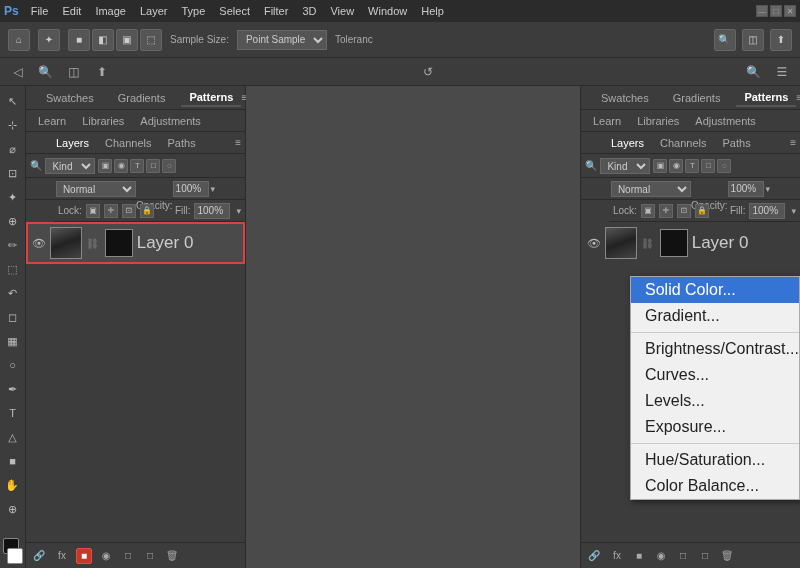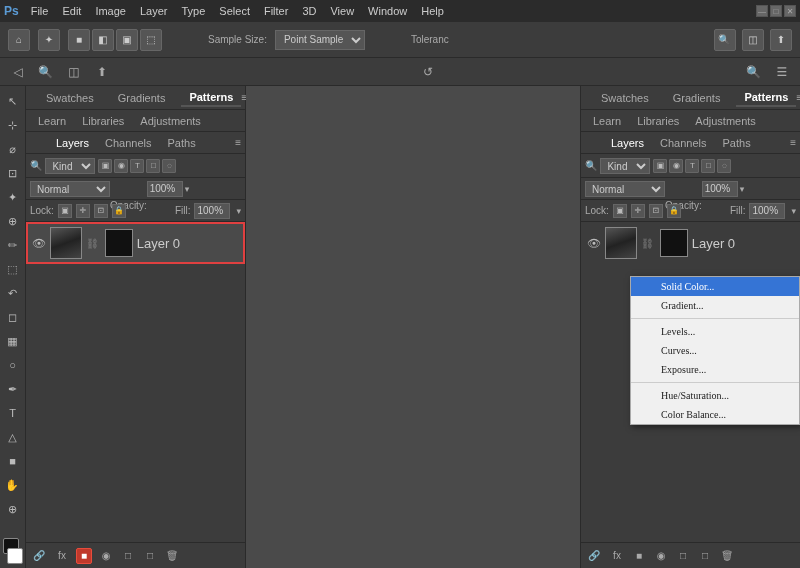--- a/index.html
+++ b/index.html
@@ -61,21 +61,20 @@
       background: #555;
       border: 1px solid #666;
       color: #ccc;
       font-size: 10px;
       padding: 1px 4px;
       height: 20px;
     }
     .toolbar-label {
       font-size: 10px;
       color: #aaa;
-      margin-left: 38px;
     }
     .toolbar-spacer { flex: 1; }
     .toolbar-right {
       display: flex;
       align-items: center;
       gap: 6px;
     }
     .window-btn {
       width: 12px; height: 12px;
       background: #666;
@@ -251,20 +250,21 @@
       border-radius: 1px;
     }
 
     
     .blend-row {
       display: flex;
       align-items: center;
       padding: 2px 4px;
       height: 22px;
       border-bottom: 1px solid #2a2a2a;
+      justify-content: center;
     }
     .blend-select {
       background: #555;
       border: 1px solid #666;
       color: #ccc;
       font-size: 10px;
       padding: 1px 2px;
       height: 16px;
       width: 80px;
     }
@@ -280,20 +280,21 @@
     }
 
     
     .lock-row {
       display: flex;
       align-items: center;
       padding: 2px 4px;
       gap: 4px;
       height: 22px;
       border-bottom: 1px solid #2a2a2a;
+      margin-left: 28px;
     }
     .lock-label { font-size: 10px; color: #aaa; }
     .lock-icon {
       width: 14px; height: 14px;
       background: #555;
       border: 1px solid #666;
       display: flex; align-items: center; justify-content: center;
       font-size: 8px;
       color: #bbb;
     }
@@ -350,21 +351,21 @@
       background: #333;
       border: 1px solid #888;
       display: flex; align-items: center; justify-content: center;
       margin-left: 2px;
     }
     .layer-chain {
       font-size: 10px;
       color: #888;
     }
     .layer-name {
-      font-size: 13px;
+      font-size: 17px;
       color: #ccc;
       flex: 1;
     }
 
     
     .layer-footer {
       display: flex;
       align-items: center;
       padding: 3px 6px;
       gap: 6px;
@@ -391,26 +392,25 @@
       position: absolute;
       right: 0;
       top: 190px;
       width: 170px;
       background: #f0f0f0;
       border: 1px solid #aaa;
       box-shadow: 2px 2px 6px rgba(0,0,0,0.5);
       z-index: 100;
     }
     .context-menu-item {
-      padding: 4px 30px;
-      font-size: 10px;
+      padding: 4px 14px;
+      font-size: 16px;
       color: #222;
       cursor: pointer;
       white-space: nowrap;
-      font-family: Liberation Serif, serif;
     }
     .context-menu-item.active {
       background: #3574d5;
       color: #fff;
     }
     .context-menu-separator {
       height: 1px;
       background: #ccc;
       margin: 3px 0;
     }
@@ -663,22 +663,23 @@
       <div class="footer-btn">◉</div>
       <div class="footer-btn">□</div>
       <div class="footer-btn">□</div>
       <div class="footer-btn">🗑</div>
     </div>
 
     <div class="context-menu">
       <div class="context-menu-item active">Solid Color...</div>
       <div class="context-menu-item">Gradient...</div>
       <div class="context-menu-separator"></div>
+      <div class="context-menu-item">Brightness/Contrast...</div>
+      <div class="context-menu-item">Curves...</div>
       <div class="context-menu-item">Levels...</div>
-      <div class="context-menu-item">Curves...</div>
       <div class="context-menu-item">Exposure...</div>
       <div class="context-menu-separator"></div>
       <div class="context-menu-item">Hue/Saturation...</div>
       <div class="context-menu-item">Color Balance...</div>
     </div>
   </div>
 
 </div>
 
 </body></html>

